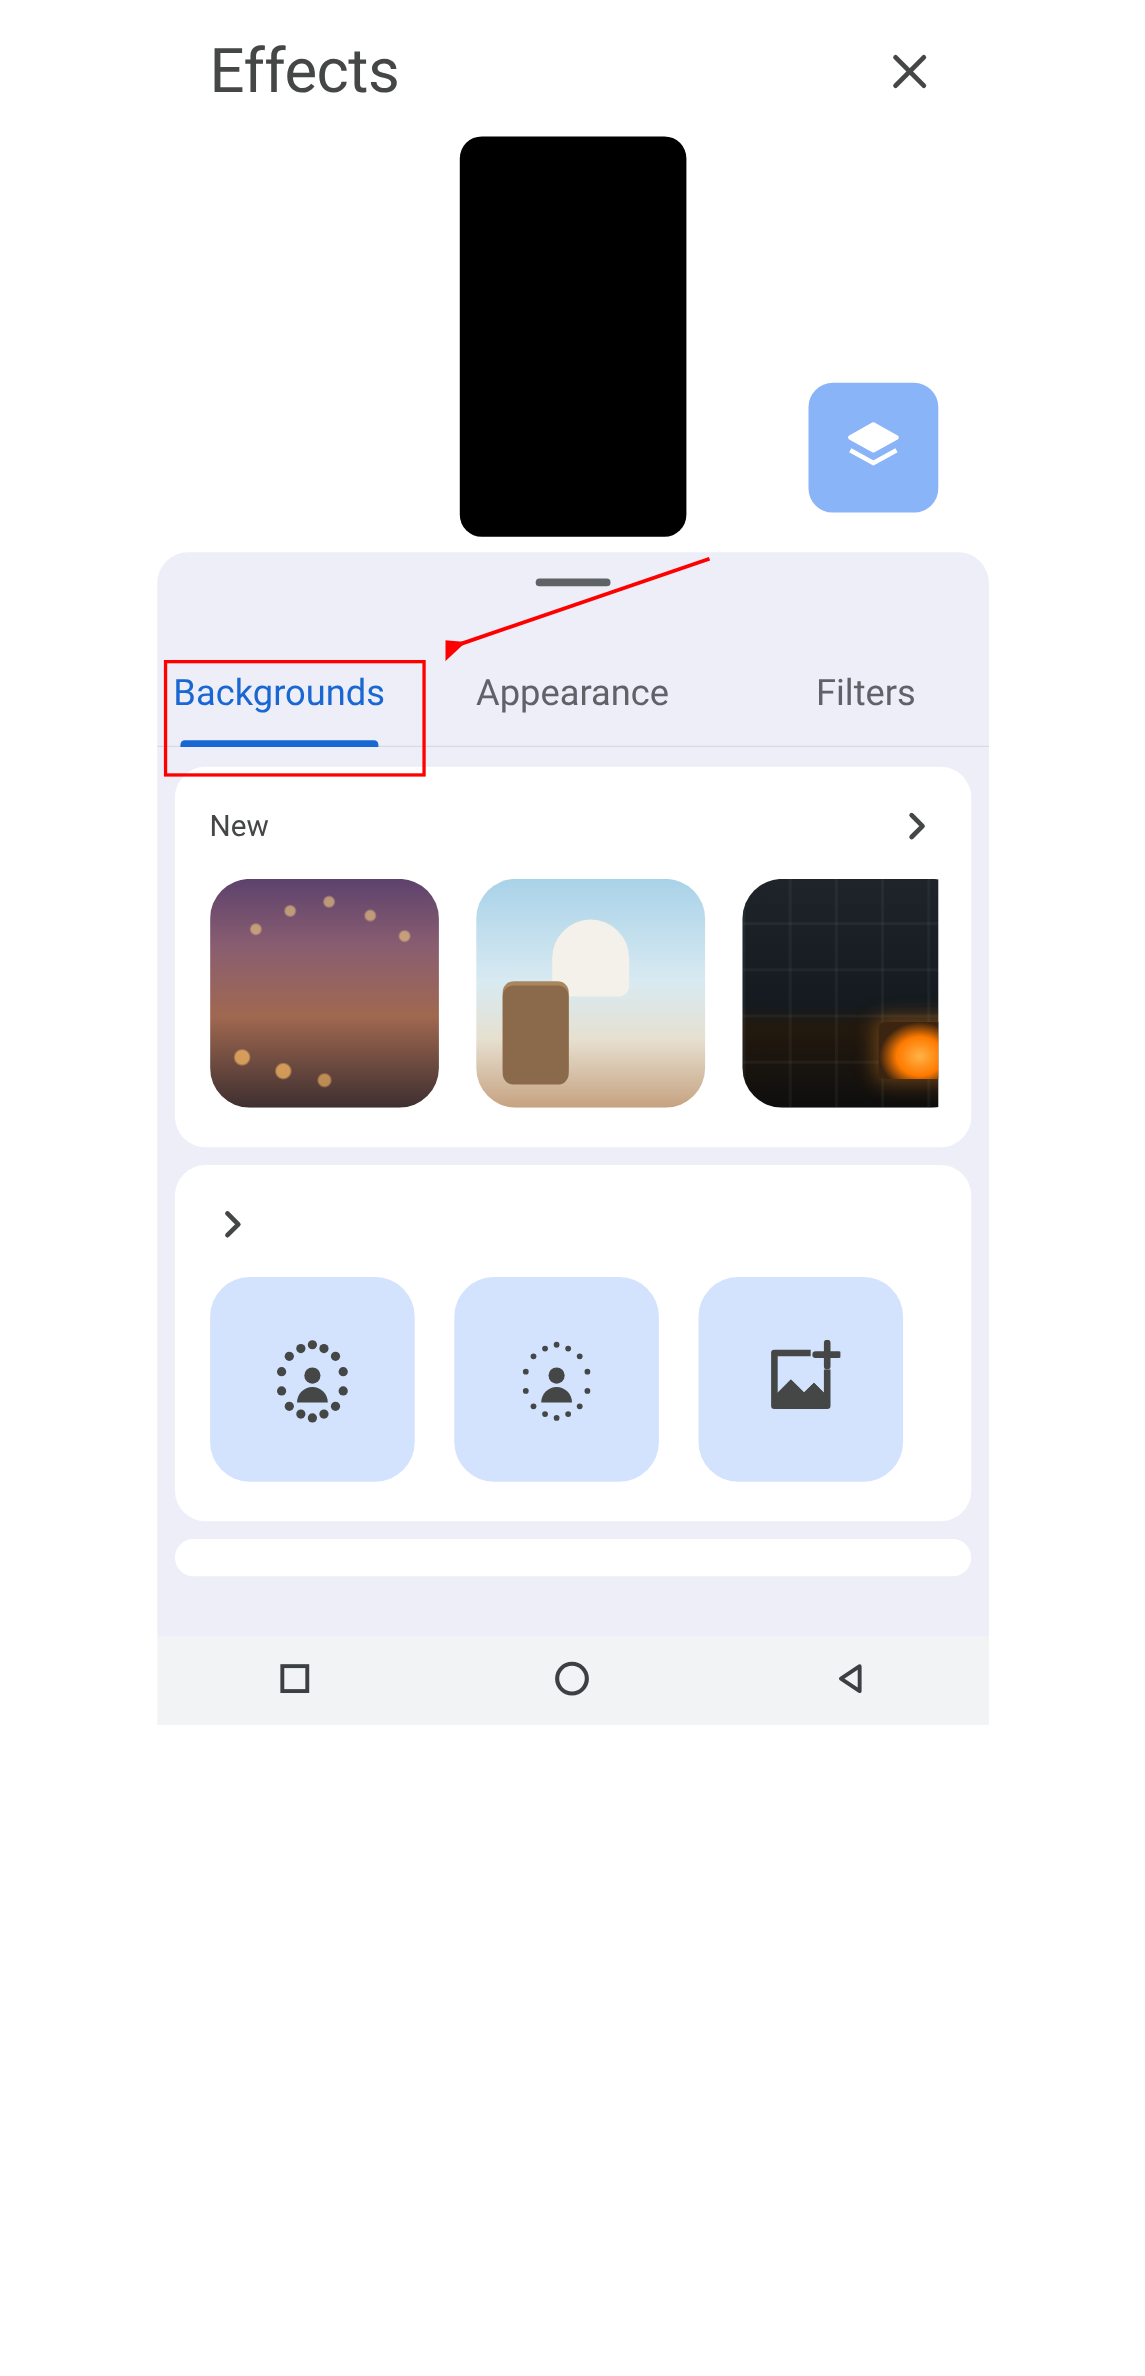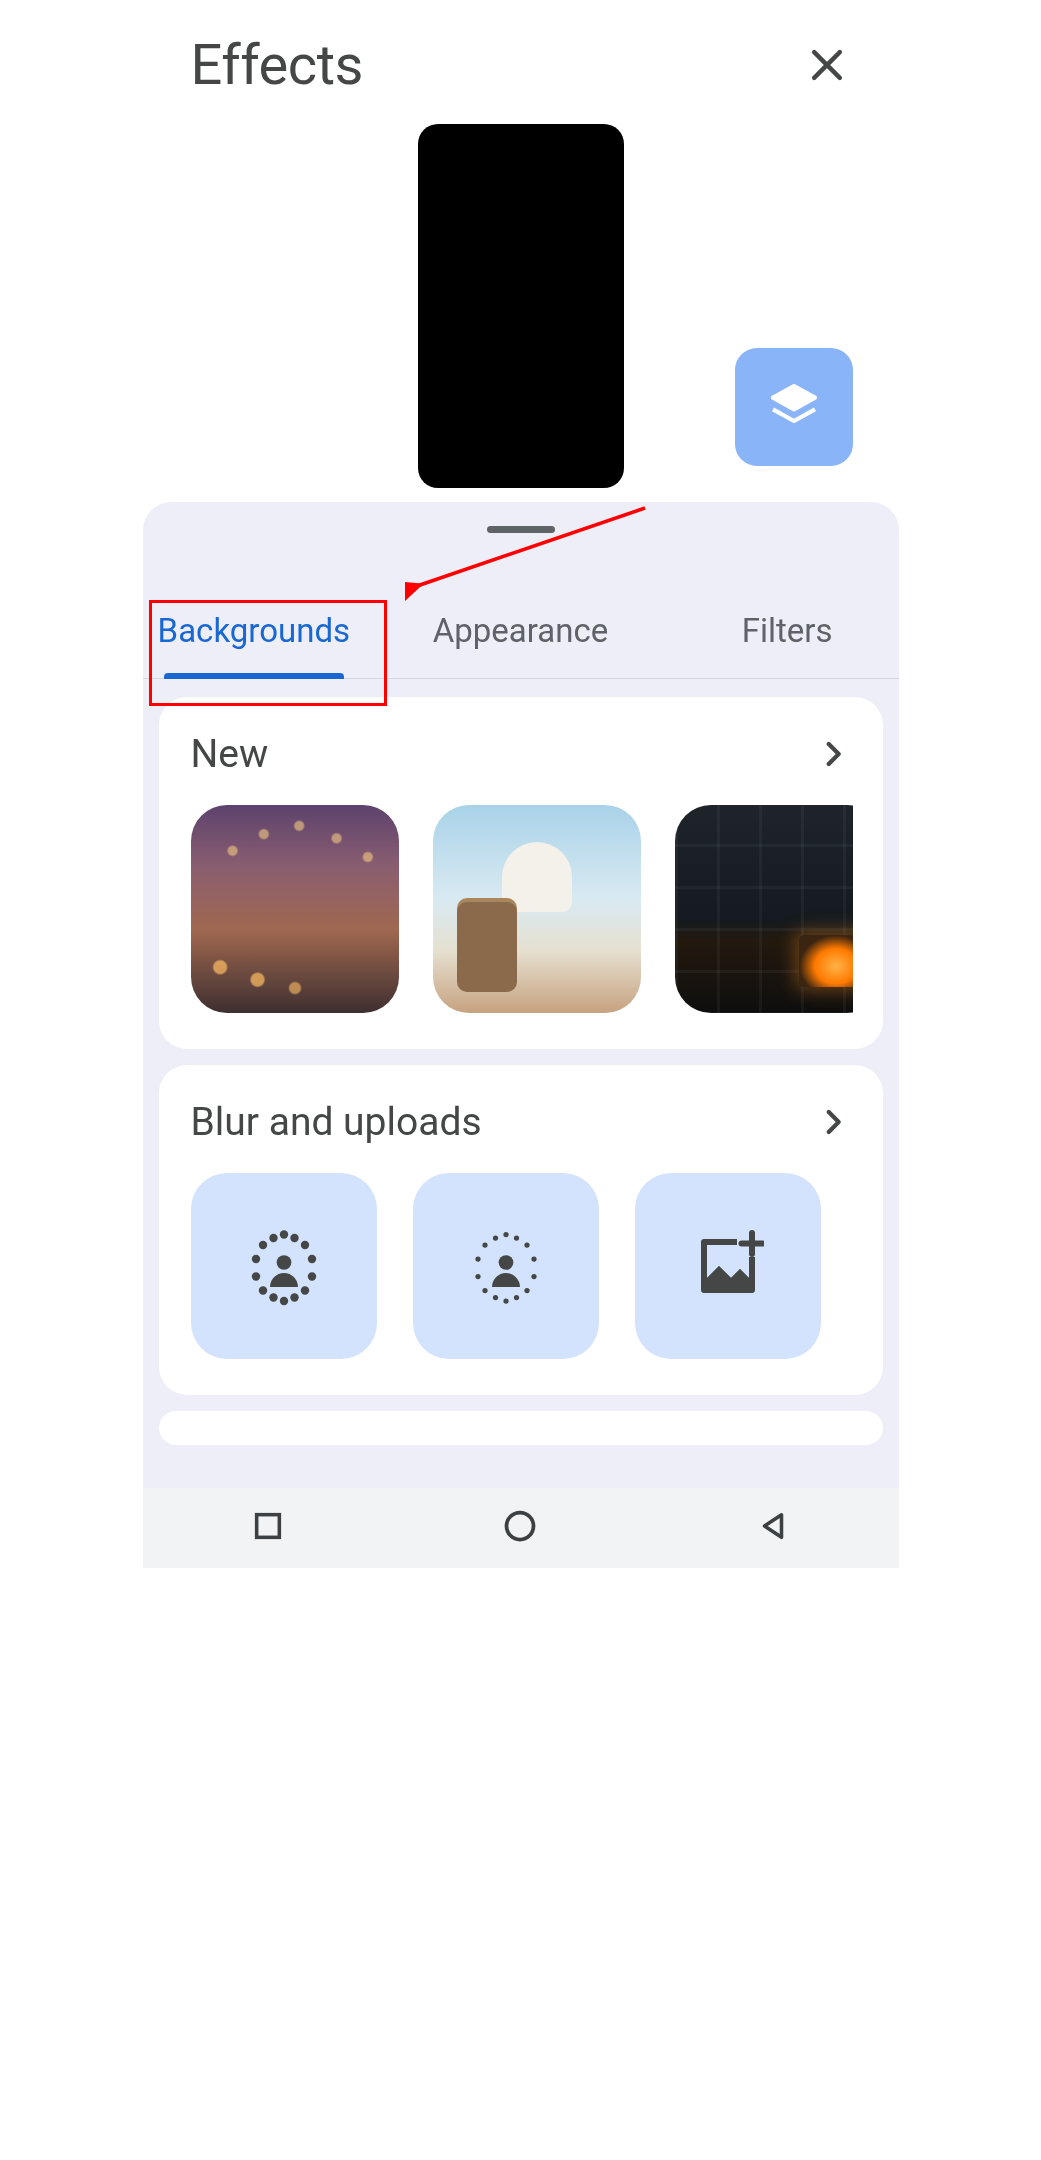--- a/index.html
+++ b/index.html
@@ -15,21 +15,21 @@
     .drag-handle { width: 68px; height: 7px; border-radius: 4px; background: #5f6368; margin: 0 auto; }
     .annot-arrow { position: absolute; left: 262px; top: 4px; pointer-events: none; }
     .annot-box { position: absolute; left: 6px; top: 98px; width: 238px; height: 106px; border: 3px solid #ff0000; pointer-events: none; z-index: 20; }
     .tabs { display: flex; margin-top: 62px; border-bottom: 1px solid #d4d6e0; gap: 44px; }
     .tab { flex: 1; text-align: center; padding: 16px 0 28px 0; font-size: 33px; color: #5f6368; position: relative; cursor: pointer; }
     .tab.active { color: #1967d2; }
     .tab.active::after { content: ''; position: absolute; left: 50%; transform: translateX(-50%); bottom: -1px; width: 180px; height: 6px; background: #1967d2; border-top-left-radius: 4px; border-top-right-radius: 4px; }
     .sections { padding: 18px 16px 0 16px; display: flex; flex-direction: column; gap: 16px; }
     .card { background: #ffffff; border-radius: 28px; padding: 34px 30px 36px 32px; }
     .card-header { display: flex; align-items: center; justify-content: space-between; margin-bottom: 28px; }
-    .card-title { font-size: 39px; font-weight: 400; color: #444746; }
+    .card-title { font-size: 27px; font-weight: 400; color: #444746; }
     .chev-btn { width: 40px; height: 40px; color: #444746; display: flex; align-items: center; justify-content: center; cursor: pointer; }
     .thumbs { display: flex; gap: 34px; overflow: hidden; }
     .thumb { width: 208px; height: 208px; border-radius: 36px; flex: 0 0 auto; cursor: pointer; }
     .thumb.bg1 { background: linear-gradient(180deg,#5d426d 0%, #8a5e70 30%, #a06850 60%, #3e2f30 100%); position: relative; overflow: hidden; }
     .thumb.bg1::before { content: ''; position: absolute; inset: 0; background:
         radial-gradient(circle at 20% 22%, rgba(255,215,130,0.55) 4px, transparent 6px),
         radial-gradient(circle at 35% 14%, rgba(255,215,130,0.55) 4px, transparent 6px),
         radial-gradient(circle at 52% 10%, rgba(255,215,130,0.55) 4px, transparent 6px),
         radial-gradient(circle at 70% 16%, rgba(255,215,130,0.55) 4px, transparent 6px),
         radial-gradient(circle at 85% 25%, rgba(255,215,130,0.55) 4px, transparent 6px),
@@ -109,21 +109,20 @@
         </div>
         <div class="thumbs">
           <div class="thumb bg1"></div>
           <div class="thumb bg2"></div>
           <div class="thumb bg3"></div>
         </div>
       </div>
 
       <div class="card">
         <div class="card-header">
-          <div class="card-title">Blur and uploads</div>
           <div class="chev-btn">
             <svg width="34" height="34" viewBox="0 0 24 24" fill="none" stroke="#444746" stroke-width="3" stroke-linecap="round" stroke-linejoin="round">
                 <polyline points="9 5 16 12 9 19"></polyline>
               </svg>
           </div>
         </div>
         <div class="opt-thumbs">
           <div class="opt">
             <svg width="84" height="84" viewBox="0 0 48 48" fill="#444746">
               <circle cx="24" cy="22" r="4.2"></circle>

